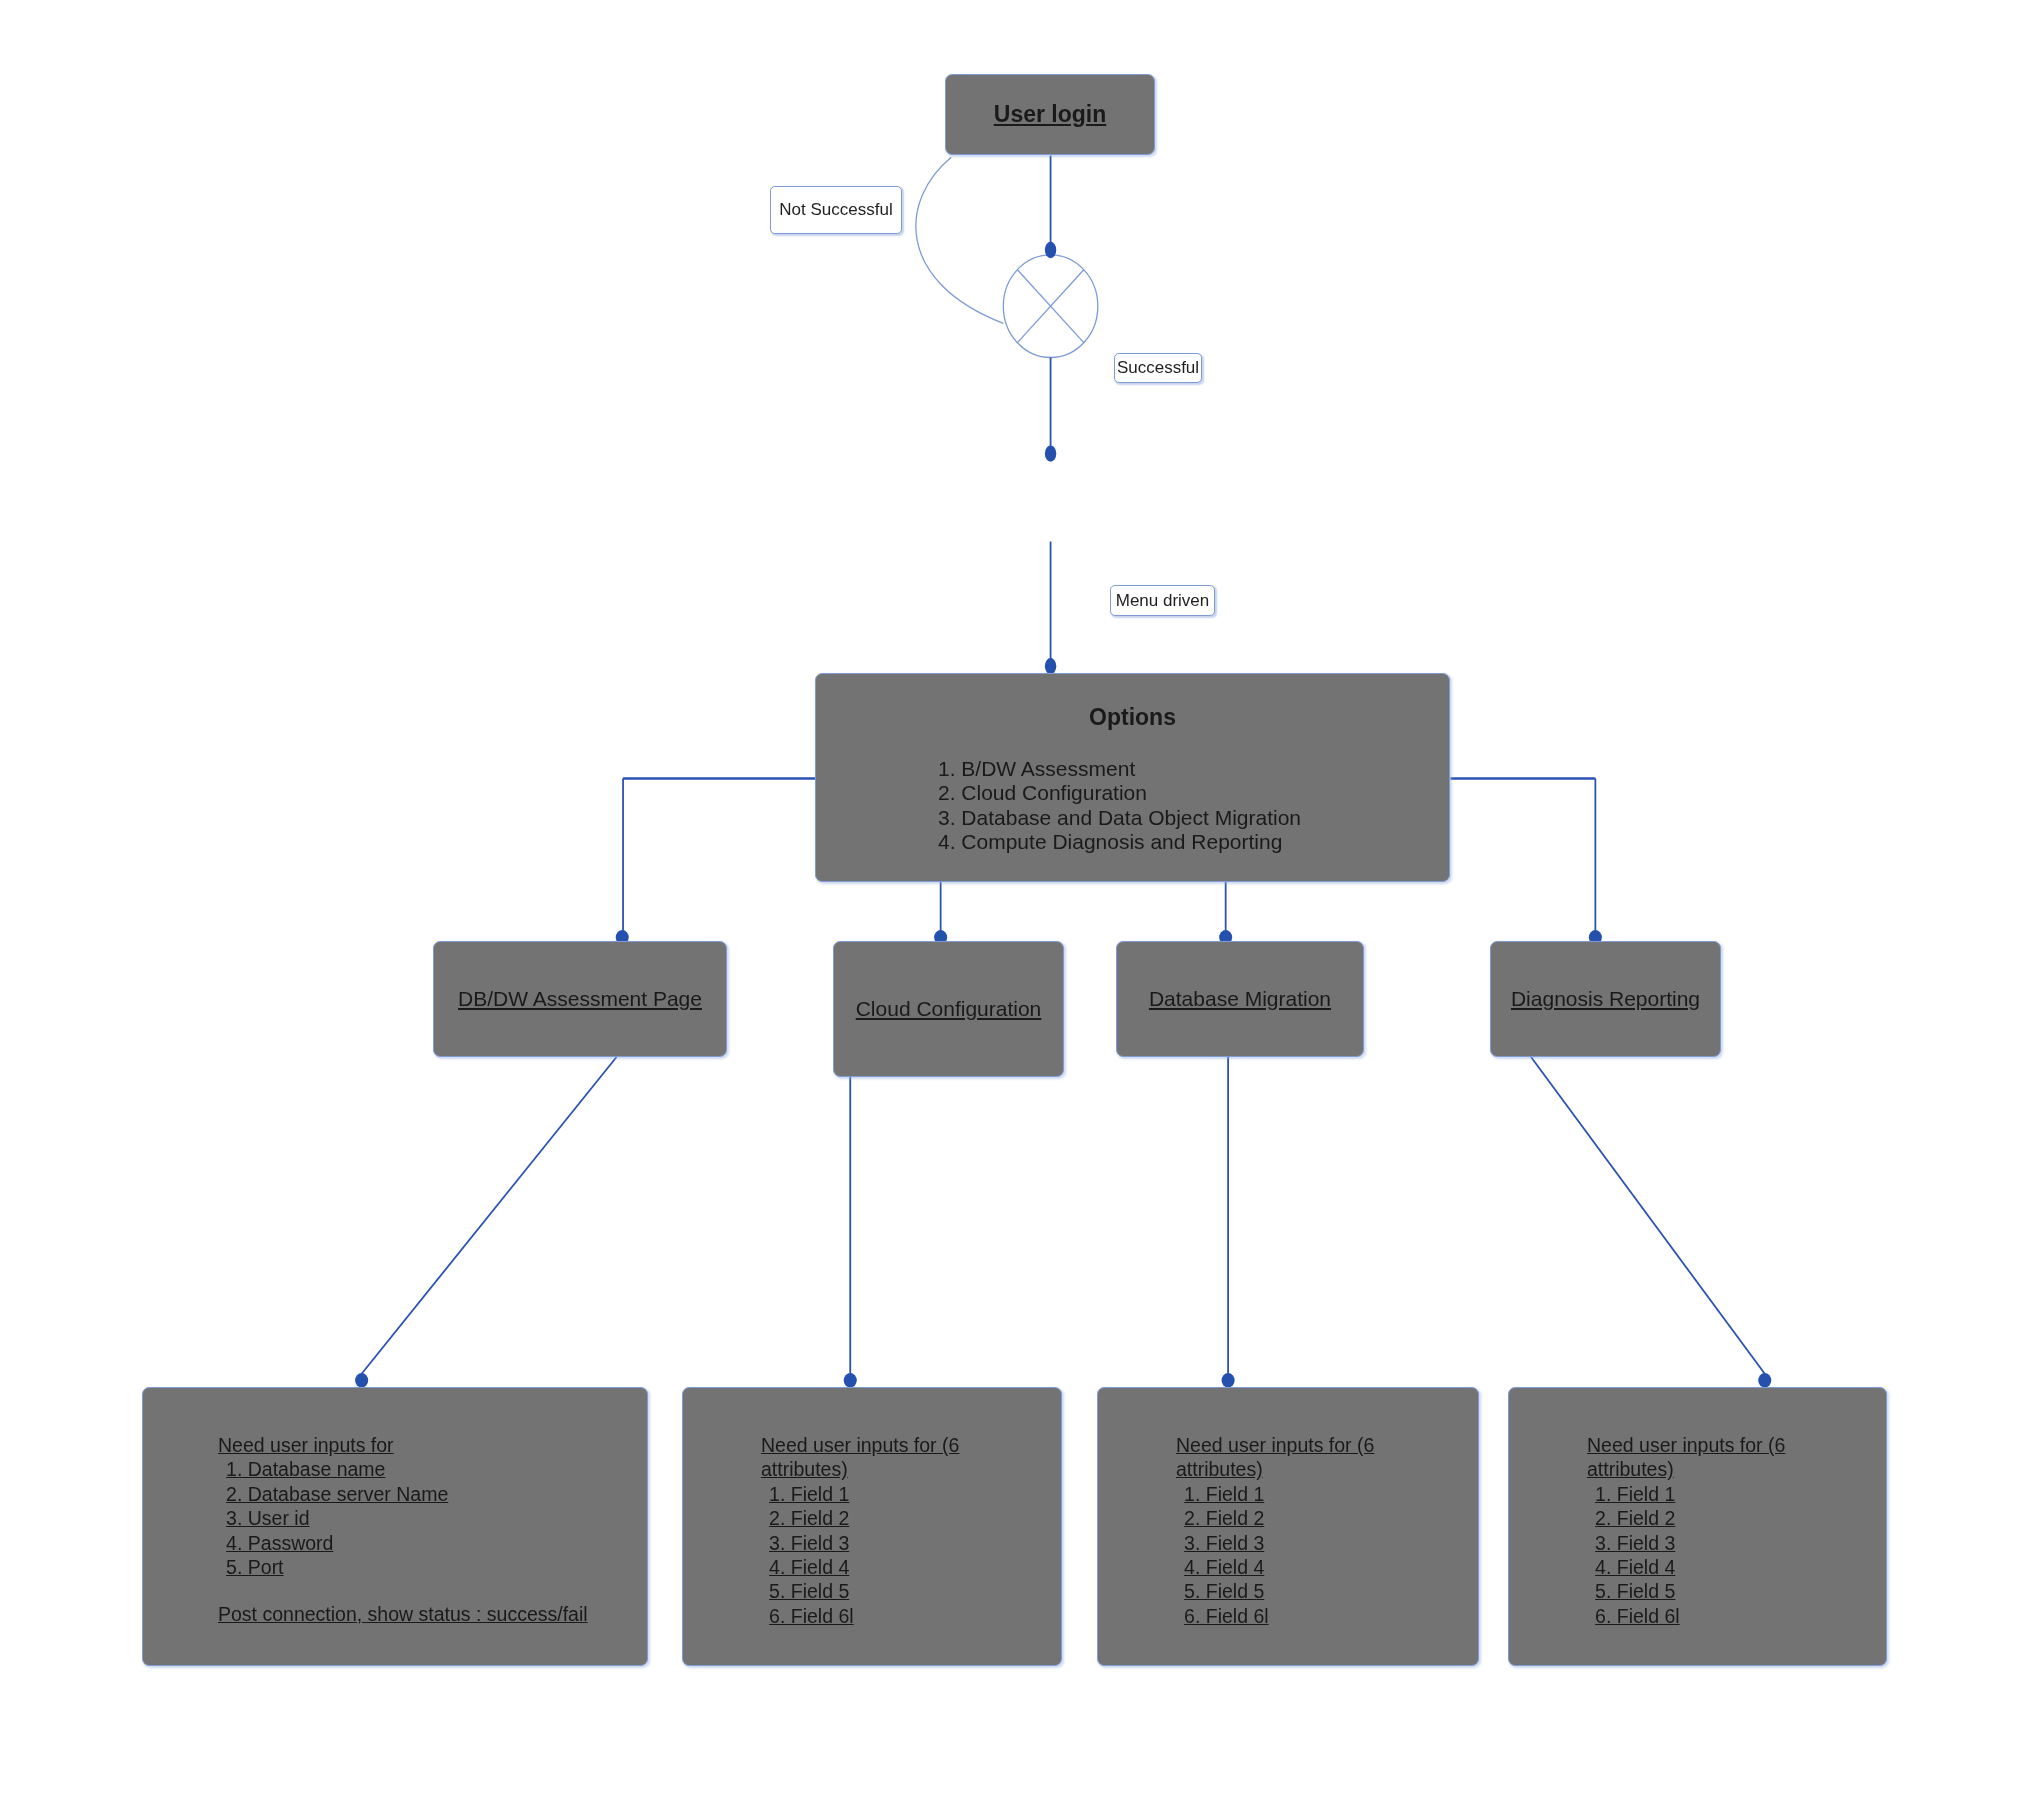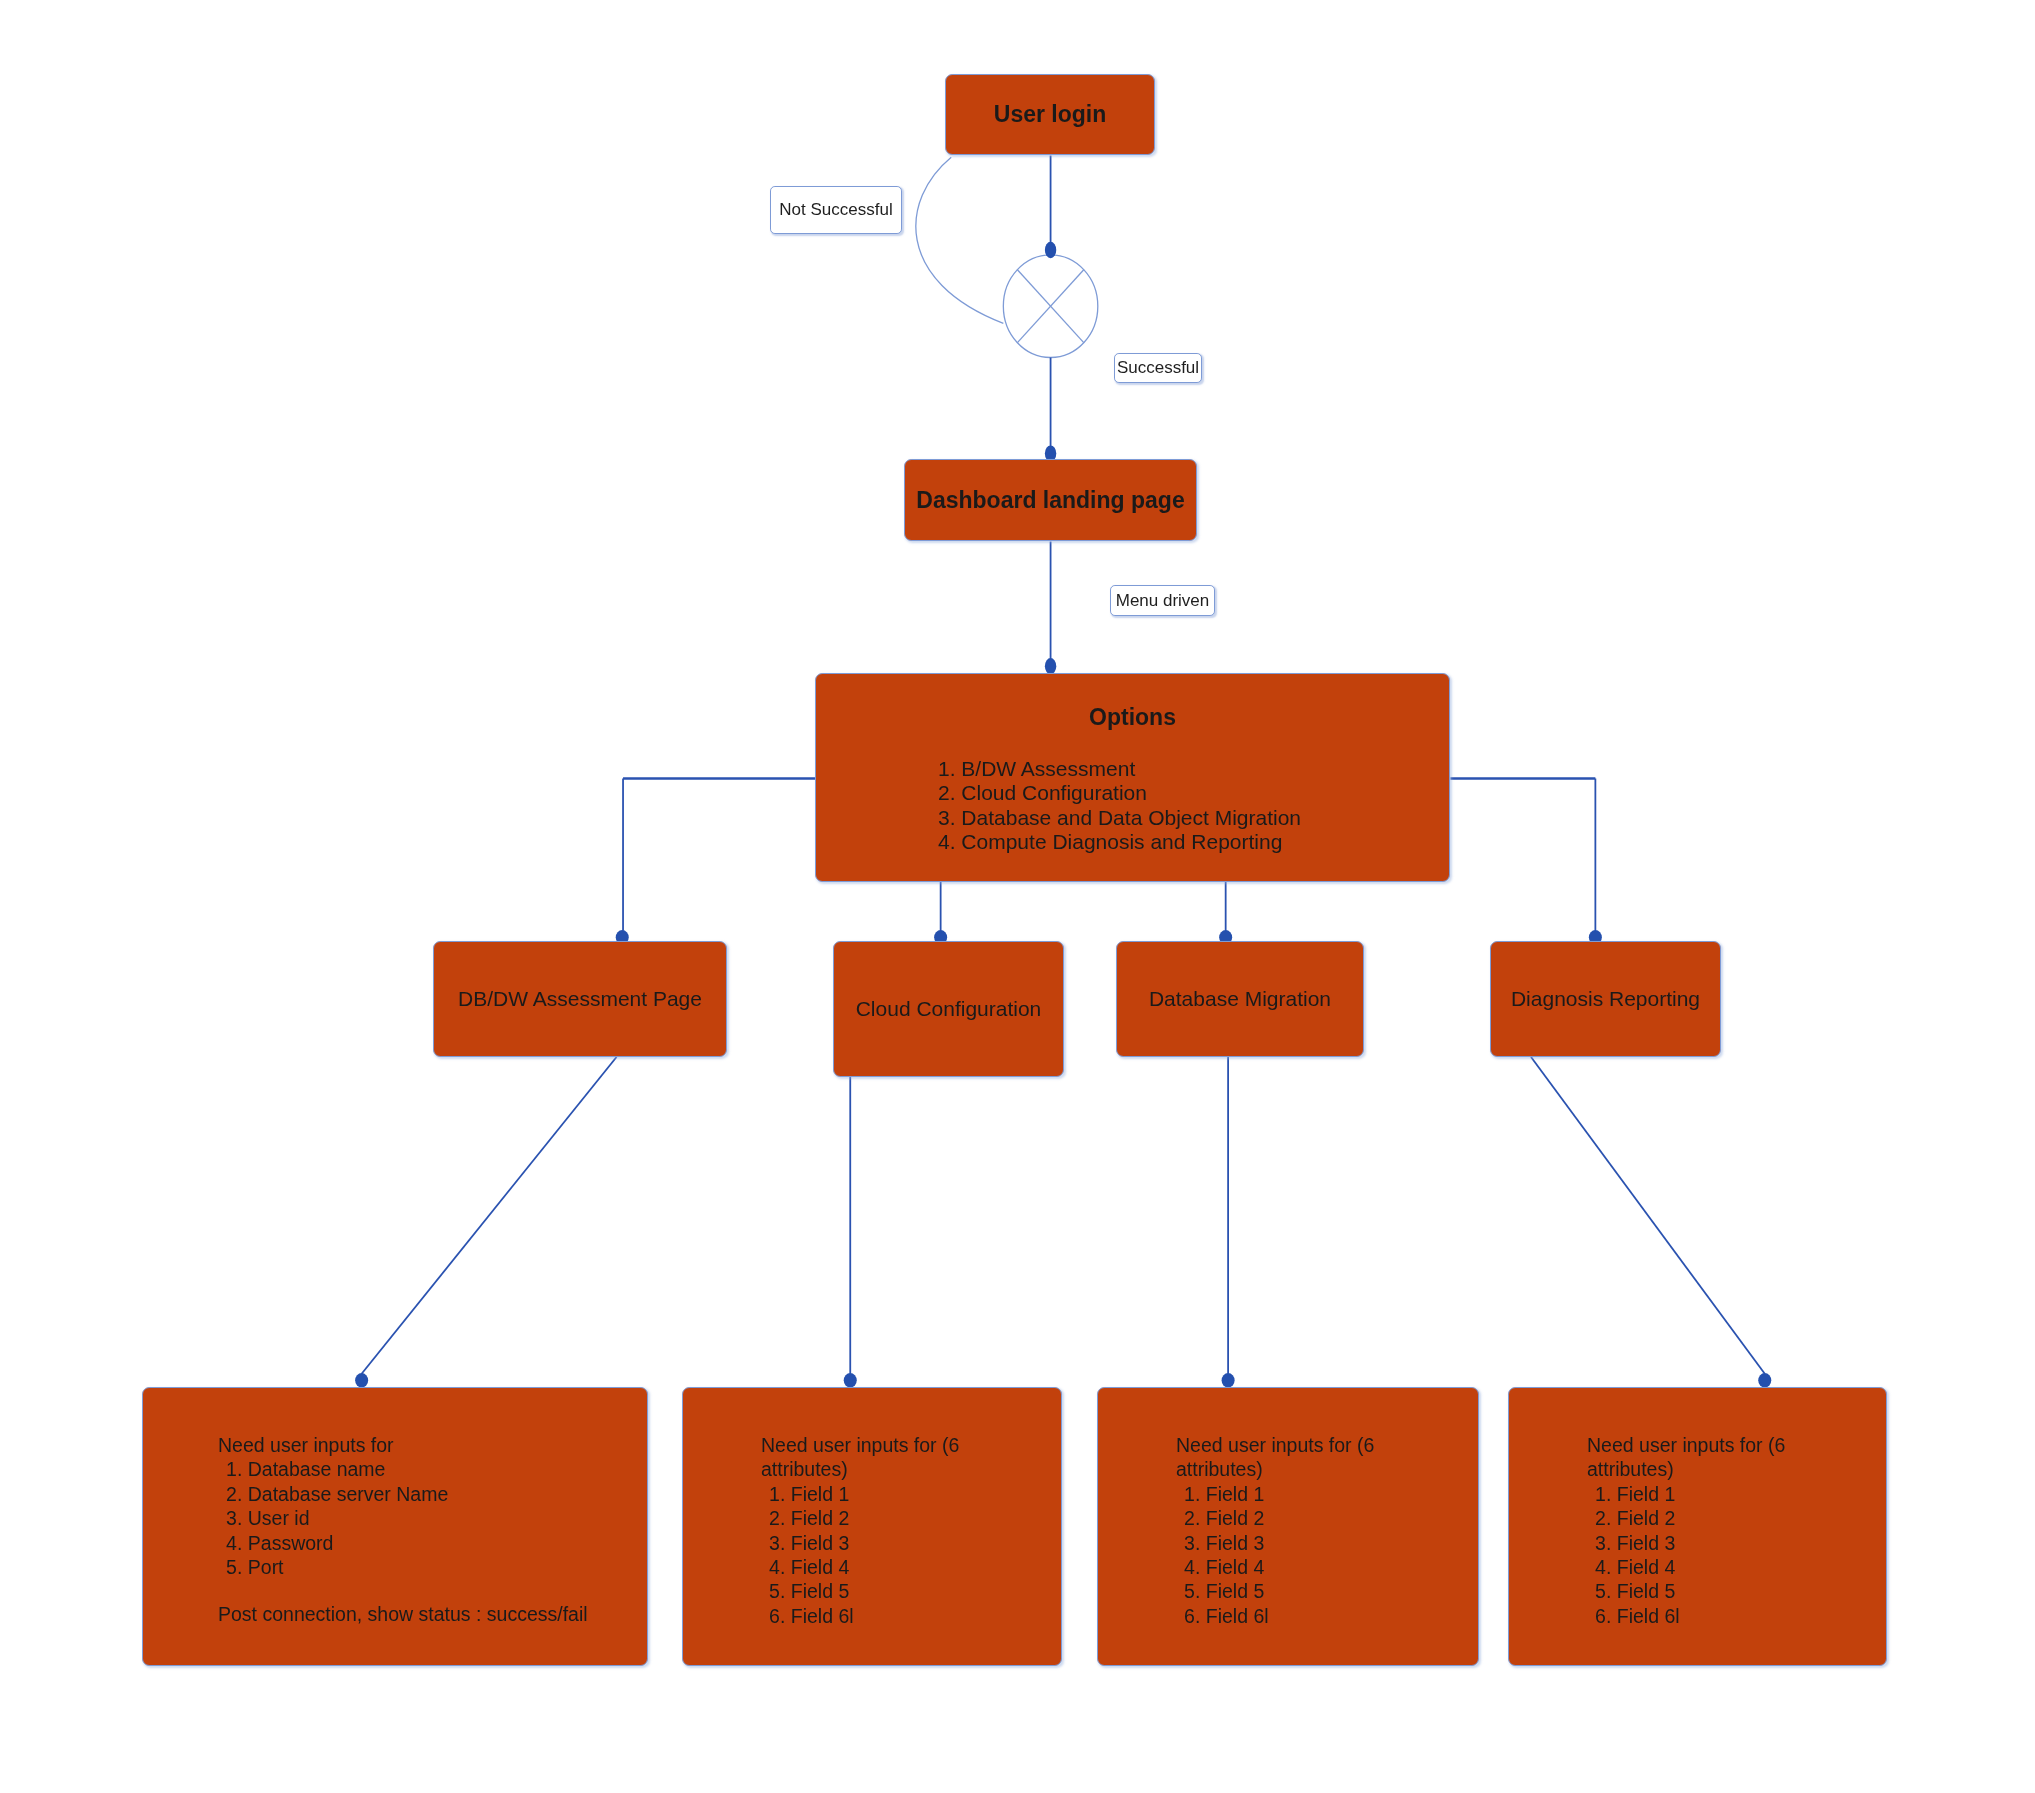--- a/index.html
+++ b/index.html
@@ -11,25 +11,26 @@
     color:#1a1a1a;
     overflow:hidden;
   }
   svg.wires{position:absolute;left:0;top:0;}
   .thin{stroke:#7e9bd6;stroke-width:1.6;fill:none;}
   .edge{stroke:#2a52b0;stroke-width:2.2;fill:none;}
   .edge-h{stroke:#2a52b0;stroke-width:3;fill:none;}
   .dot{fill:#2450ae;stroke:none;}
   .node{
     position:absolute;
-    background:#c2410c;
+    background:#737373;
     border:1.2px solid #7e9bd6;
     border-radius:7.3px;
     box-shadow:1.6px 1.6px 2.4px rgba(145,170,220,.45);
     box-sizing:border-box;
+    text-decoration:underline;
   }
   .center{display:flex;align-items:center;justify-content:center;text-align:center;}
   .title-node{font-weight:bold;font-size:23px;}
   .mid-node{font-size:21px;}
   .elabel{
     position:absolute;background:#ffffff;
     border:1.1px solid #7e9bd6;border-radius:4.9px;
     box-shadow:1.6px 1.6px 1.6px rgba(145,170,220,.5);
     font-size:17px;color:#1f1f1f;
     display:flex;align-items:center;justify-content:center;
@@ -96,23 +97,20 @@
   </div>
 
   <div class="elabel" style="left:770px;top:186px;width:132px;height:48px">
     <span>Not Successful</span>
   </div>
 
   <div class="elabel" style="left:1114px;top:353px;width:88px;height:30px">
     <span>Successful</span>
   </div>
 
-  <div class="node center title-node" style="left:904px;top:459px;width:293px;height:82px">
-    <span>Dashboard landing page</span>
-  </div>
 
   <div class="elabel" style="left:1110px;top:585px;width:105px;height:31px">
     <span>Menu driven</span>
   </div>
 
   <div class="node" style="left:815px;top:673px;width:635px;height:209px">
     <div class="options-title">Options</div>
     <div class="options-list">
       <div>1. B/DW Assessment</div>
       <div>2. Cloud Configuration</div>

